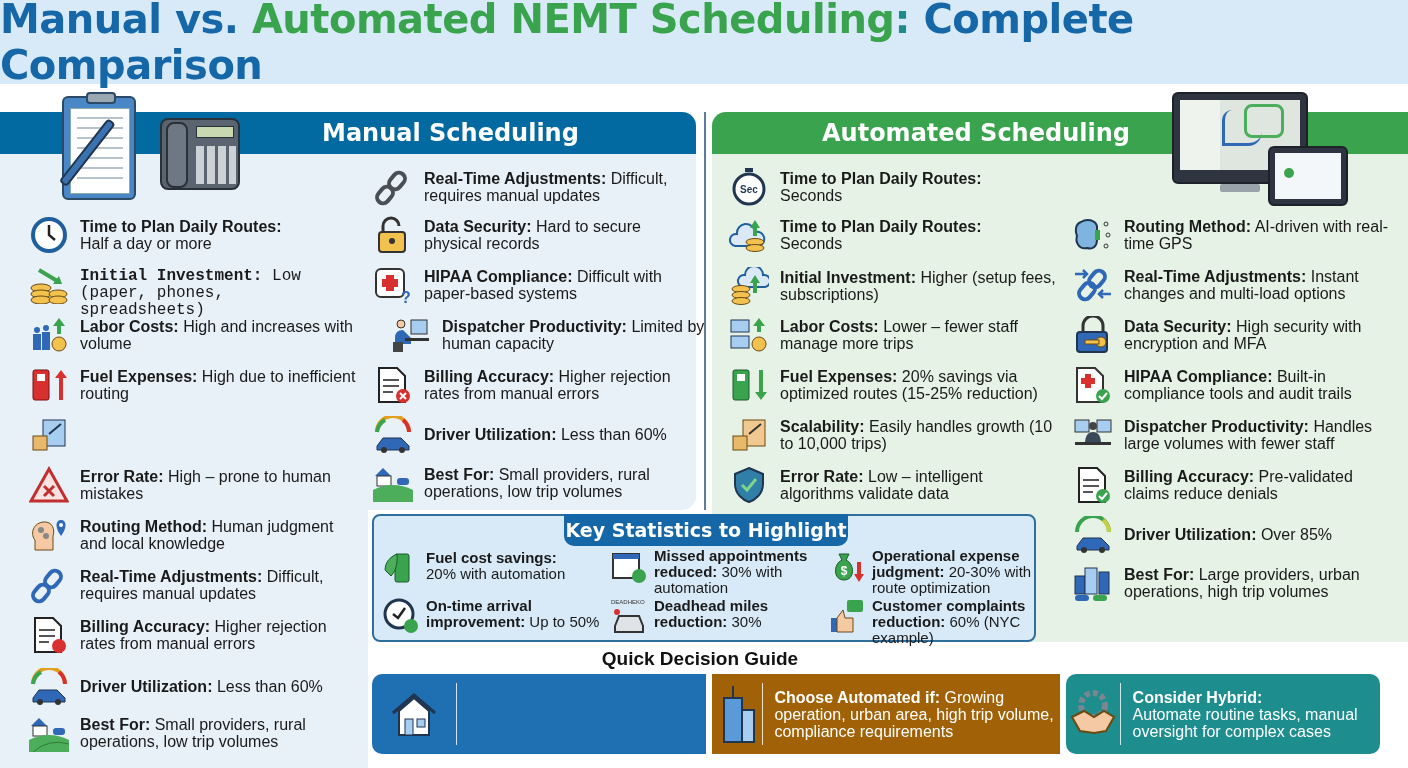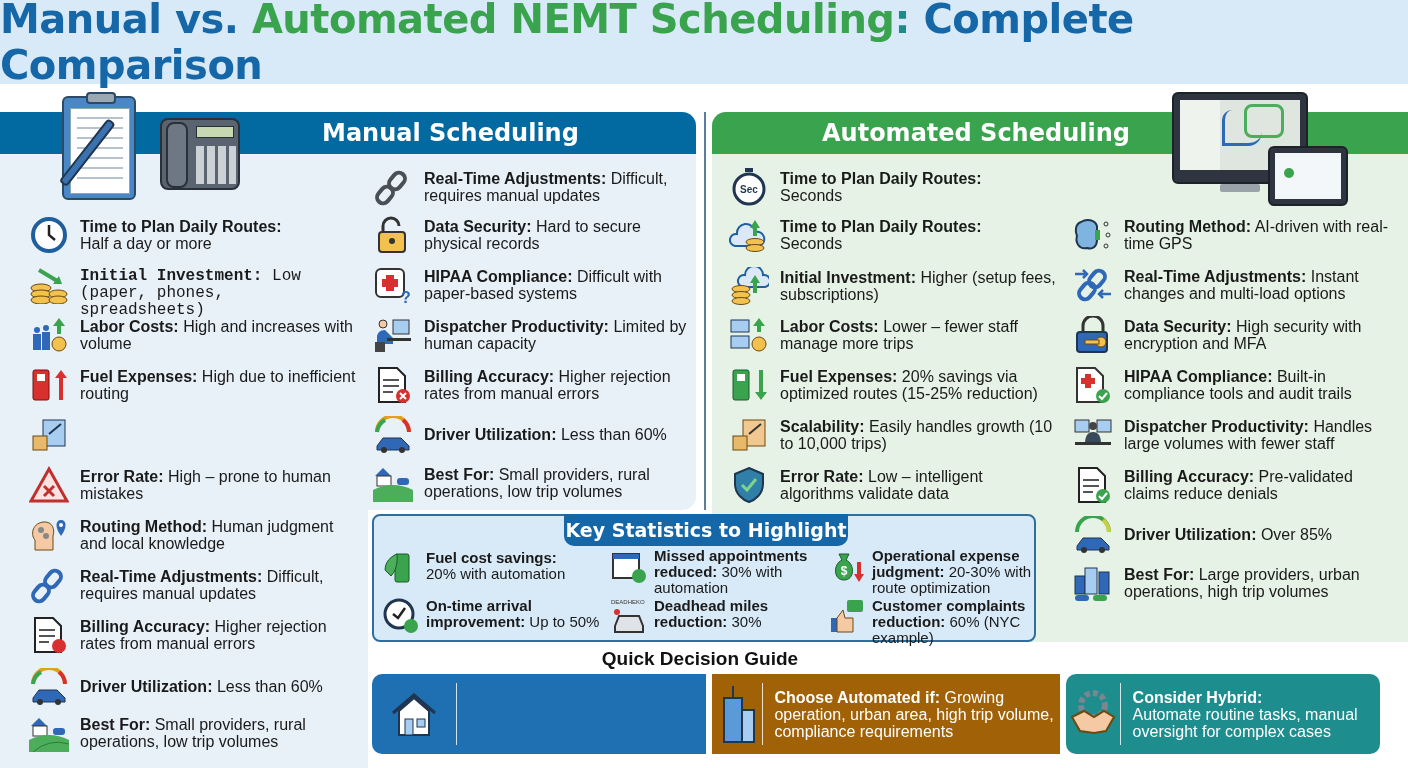--- a/index.html
+++ b/index.html
@@ -340,21 +340,21 @@
 <div class="item" style="left:372px;top:266px;width:320px;">
   <span class="ico">
     <svg width="40" height="38" viewBox="0 0 40 38">
         <rect x="3" y="3" width="28" height="28" rx="5" fill="#fff" stroke="#333" stroke-width="2"></rect>
         <path d="M13 9 H21 V13 H25 V21 H21 V25 H13 V21 H9 V13 H13 Z" fill="#d8302e"></path>
         <text x="28" y="37" font-size="16" font-weight="bold" fill="#2e68b7" font-family="Liberation Sans, sans-serif">?</text>
       </svg>
   </span>
   <span class="txt"><b>HIPAA Compliance:</b> <span>Difficult with paper-based systems</span></span>
 </div>
-<div class="item" style="left:372px;top:316px;width:320px;">
+<div class="item" style="left:390px;top:316px;width:320px;">
   <span class="ico">
     <svg width="40" height="38" viewBox="0 0 40 38">
         <circle cx="10" cy="8" r="4" fill="#f5c9a4" stroke="#333"></circle>
         <path d="M4 22 Q4 14 12 14 L20 22 V28 H4 Z" fill="#2e68b7"></path>
         <rect x="20" y="4" width="16" height="14" fill="#a7cdf0" stroke="#333"></rect>
         <rect x="14" y="22" width="24" height="3" fill="#333"></rect>
         <rect x="2" y="26" width="10" height="10" fill="#444"></rect>
       </svg>
   </span>
   <span class="txt"><b>Dispatcher Productivity:</b> <span>Limited by human capacity</span></span>

